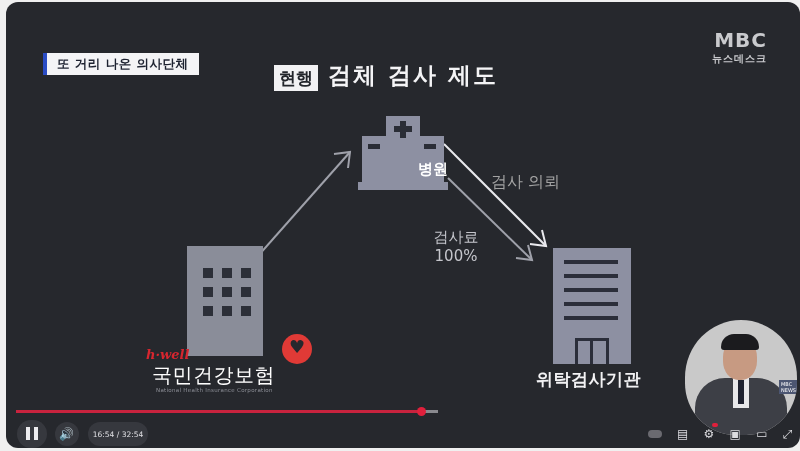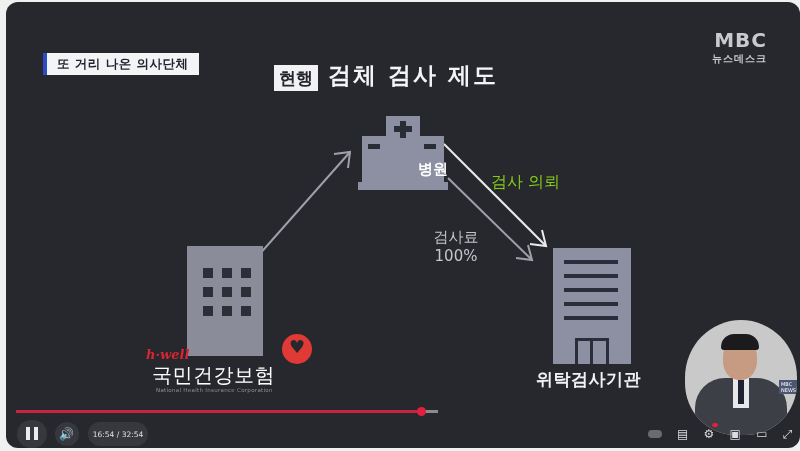--- a/index.html
+++ b/index.html
@@ -39,21 +39,21 @@
   .nhis-building { position: absolute; left: 181px; top: 244px; width: 76px; height: 110px; background: #8a8d99; }
   .nhis-building .grid { position: absolute; left: 16px; top: 22px; display: grid; grid-template-columns: repeat(3, 10px); gap: 9px 9px; }
   .nhis-building .grid span { width: 10px; height: 10px; background: #2c2f38; display: block; }
 
   .lab-building { position: absolute; left: 547px; top: 246px; width: 78px; height: 116px; background: #8d90a2; }
   .lab-building .line { position: absolute; left: 11px; width: 54px; height: 4px; background: #2b2e3a; }
   .lab-building .door { position: absolute; left: 22px; top: 90px; width: 34px; height: 26px; border: 3px solid #2b2e3a; border-bottom: none; }
   .lab-building .door::after { content: ""; position: absolute; left: 12px; top: 0; width: 3px; height: 23px; background: #2b2e3a; }
 
   .txt { position: absolute; color: #c5c6cc; font-size: 15px; text-align: center; line-height: 19px; }
-  .txt-white { color: #84cc16; }
+  .txt-white { color: #a3a3a3; }
   .nhis-hwell { position: absolute; left: 140px; top: 345px; color: #d7262f; font-size: 13px; font-style: italic; font-weight: bold; font-family: "DejaVu Serif", serif; }
   .nhis-name { position: absolute; left: 146px; top: 360px; color: #ffffff; font-size: 20px; font-weight: normal; letter-spacing: 0.5px; }
   .nhis-eng { position: absolute; left: 150px; top: 385px; color: #8e9098; font-size: 5.5px; letter-spacing: 0.3px; }
   .nhis-heart { position: absolute; left: 276px; top: 332px; width: 30px; height: 30px; border-radius: 50%; background: #e03a36; }
   .nhis-heart::after { content: "\2665"; position: absolute; left: 7px; top: 2px; color: #26282d; font-size: 18px; }
   .lab-label { position: absolute; left: 530px; top: 366px; color: #f2f2f4; font-size: 17px; font-weight: bold; letter-spacing: 0.5px; }
 
   svg.arrows { position: absolute; left: 0; top: 0; }
 
   .pip { position: absolute; left: 679px; top: 318px; width: 112px; height: 115px; border-radius: 50% 50% 45% 45%; background: #c9c9c9; overflow: hidden; }

